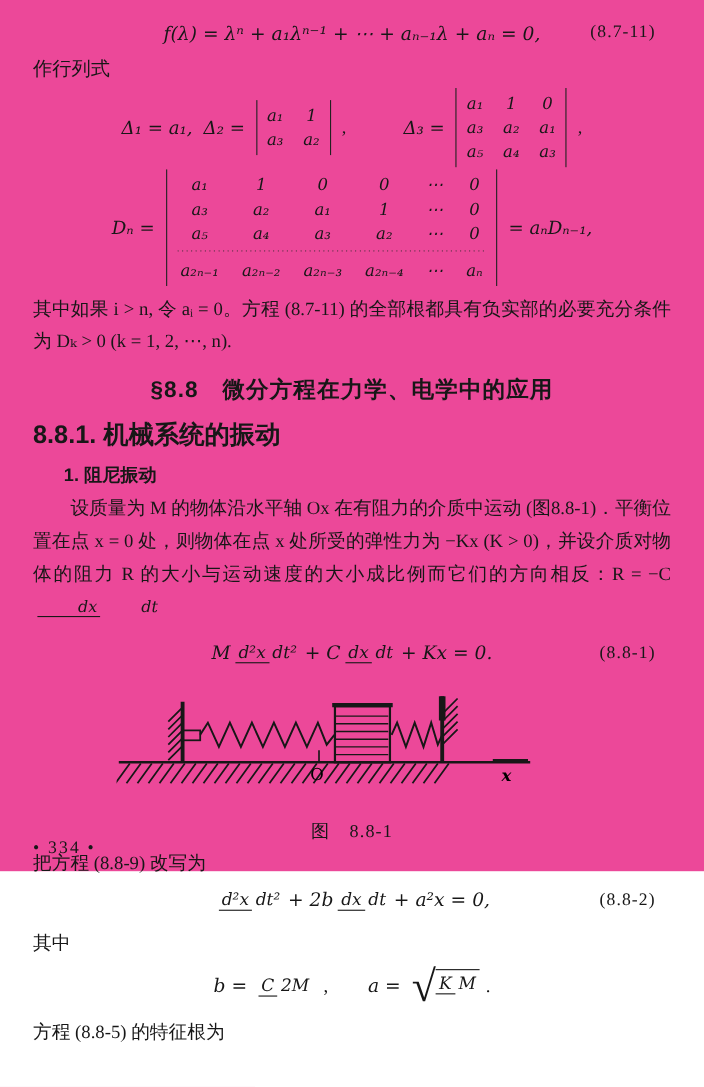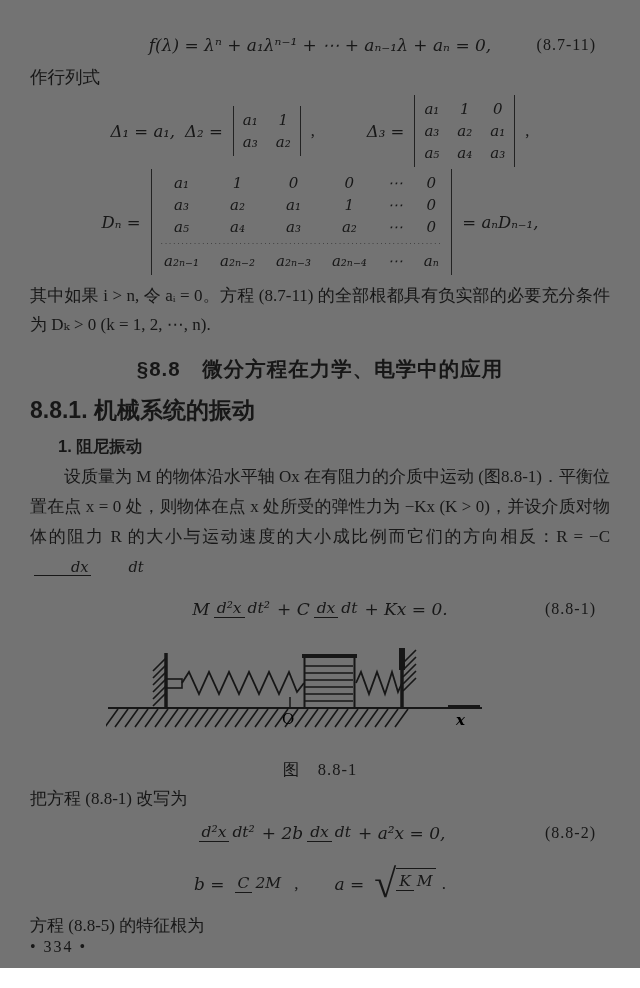--- a/index.html
+++ b/index.html
@@ -1,20 +1,20 @@
 <!DOCTYPE html>
 <html><head>
 <meta charset="utf-8">
 <style>
   *{margin:0;padding:0;box-sizing:border-box}
   html,body{width:640px;background:#ffffff}
   body{height:988px;overflow:hidden;color:#171717;
        font-family:"Liberation Serif","DejaVu Serif",serif}
-  .page{position:relative;width:640px;height:968px;background:#737373;
-        padding:33px 30px 0 30px}
+  .page{position:relative;width:640px;height:792px;background:#ec4899;
+        padding:18px 30px 0 30px}
 
   
   .math{font-style:italic;font-family:"DejaVu Serif",serif}
   .upr{font-style:normal}
   .eqrow{position:relative;display:flex;justify-content:center;align-items:center;
          font-size:17px;min-height:24px}
   .eqtag{position:absolute;right:14px;top:50%;transform:translateY(-50%);
          font-style:normal;font-size:16px;letter-spacing:1px}
   .frac{display:inline-flex;flex-direction:row;align-items:center;
         vertical-align:middle;line-height:1.12;font-size:15.5px;margin:0 4px}
@@ -186,36 +186,37 @@
       <path class="stroke" stroke-width="1.6" d="M297 17l13 -13M297 24l13 -13M297 31l13 -13M297 38l13 -13M297 45l13 -13"></path>
 
       <line class="stroke" x1="184" y1="51" x2="184" y2="61" stroke-width="1.5"></line>
       <text x="176" y="78" font-size="15">O</text>
 
       <text x="350" y="79" font-size="15" font-style="italic" font-weight="bold">x</text>
     </svg>
   </div>
   <div class="figcaption">图　8.8-1</div>
 
-  <div class="plainline">把方程 (8.8-1) 改写为</div>
+  <div class="plainline">把方程 (8.8-9) 改写为</div>
 
   <div class="eqrow" style="min-height:46px">
     <span class="frac math">
       <span class="fn">d²x</span>
       <span class="fd">dt²</span>
     </span>
     <span class="math">+ 2b</span>
     <span class="frac math">
       <span class="fn">dx</span>
       <span class="fd">dt</span>
     </span>
     <span class="math">+ a²x = 0,</span>
     <span class="eqtag">(8.8-2)</span>
   </div>
 
+  <div class="plainline" style="margin-top:4px">其中</div>
 
   <div class="defs-row">
     <span class="math">b =</span>
     <span class="frac math">
       <span class="fn">C</span>
       <span class="fd">2M</span>
     </span>
     <span class="upr">,</span>
     <span class="math" style="margin-left:30px">a =</span>
     <span class="sqrt">

